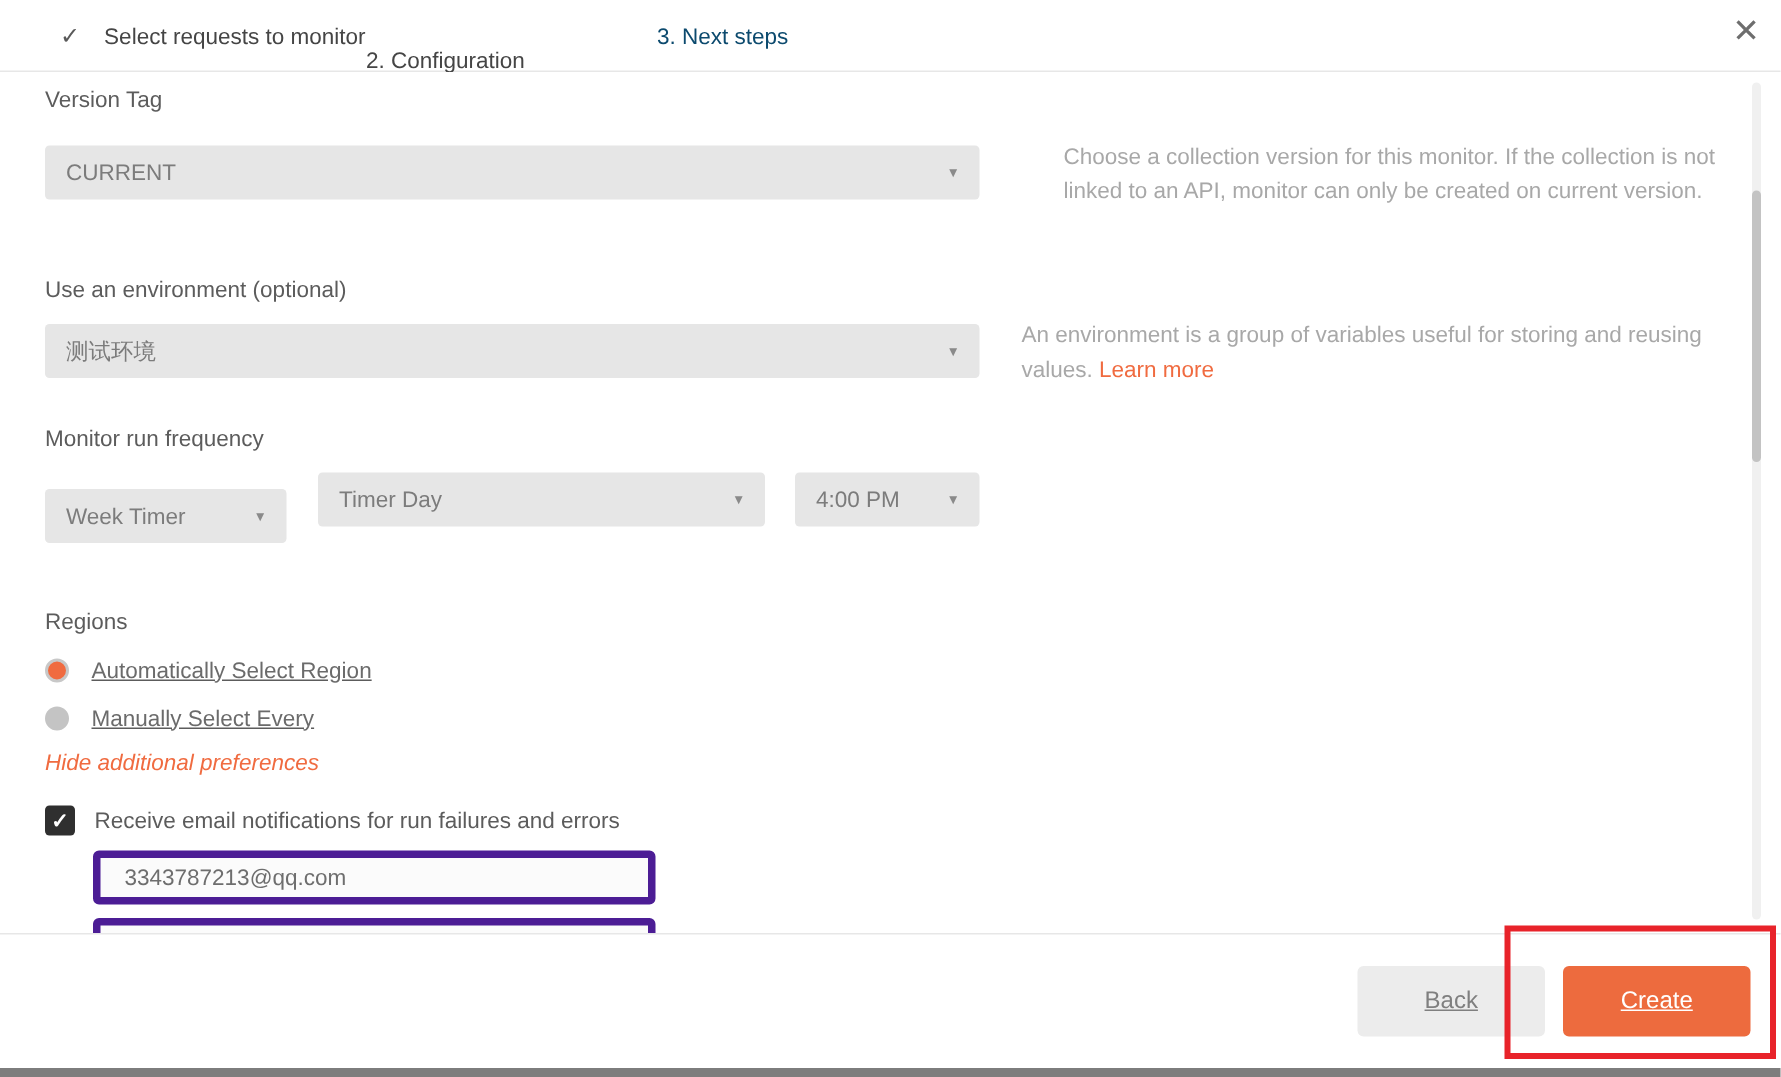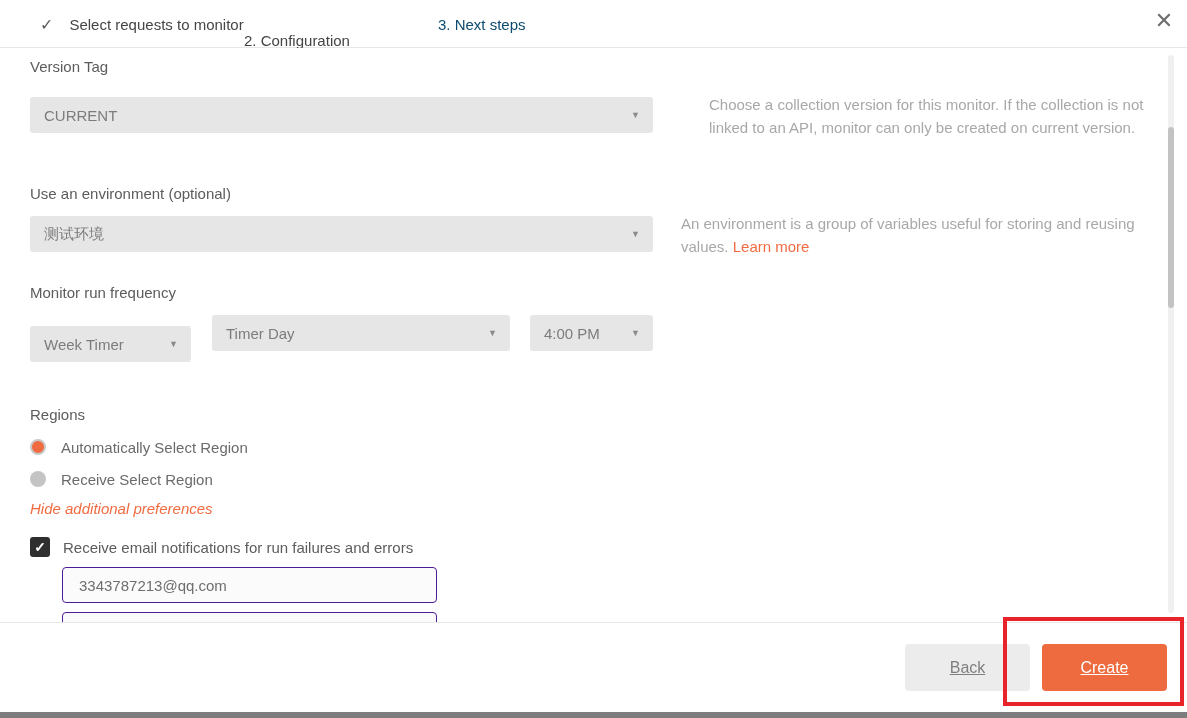--- a/index.html
+++ b/index.html
@@ -48,39 +48,39 @@
     font-size: 9px; color: #8a8a8a;
   }
   .help-text {
     position: absolute; left: 681px; width: 462px;
     font-size: 15px; line-height: 23px; color: #a8a8a8;
   }
   .link { color: #f06b40; cursor: pointer; }
   .standalone-link { position: absolute; left: 30px; font-size: 15px; color: #f06b40; cursor: pointer; font-style: italic; }
 
   
-  .radio-row { position: absolute; left: 30px; display: flex; align-items: center; height: 20px; cursor: pointer; }
+  .radio-row { position: absolute; left: 30px; display: flex; align-items: center; height: 20px; cursor: pointer; text-decoration: underline; }
   .radio-dot { width: 16px; height: 16px; border-radius: 50%; margin-right: 15px; flex: 0 0 auto; }
   .radio-selected { background: #f06b40; border: 2px solid #c8c8c8; }
   .radio-unselected { background: #c4c4c4; }
   .radio-label { font-size: 15px; color: #6b6b6b; }
 
   
   .checkbox-row { position: absolute; left: 30px; display: flex; align-items: center; height: 22px; }
   .checkbox {
     width: 20px; height: 20px; background: #2f2f2f; border-radius: 3px;
     display: flex; align-items: center; justify-content: center;
     color: #fff; font-size: 14px; font-weight: bold; margin-right: 13px; cursor: pointer;
   }
   .checkbox-label { font-size: 15px; color: #5c5c5c; }
 
   
   .text-input {
     position: absolute; left: 62px; width: 375px; height: 36px;
-    background: #fbfbfb; border: 1px solid #4c1d95; border-radius: 4px;
+    background: #fbfbfb; border: 5px solid #4c1d95; border-radius: 4px;
     display: flex; align-items: center; padding: 0 16px;
     font-size: 15px; color: #6e6e6e;
   }
 
   
   .dialog-footer {
     position: absolute; top: 622px; left: 0; width: 1187px; height: 90px;
     background: #fff; border-top: 1px solid #e7e7e7;
   }
   .btn {
@@ -159,21 +159,21 @@
     <span class="chev">▼</span>
   </div>
 
   <div class="field-label" style="top:358px;">Regions</div>
   <div class="radio-row" style="top:389px;">
     <span class="radio-dot radio-selected"></span>
     <span class="radio-label">Automatically Select Region</span>
   </div>
   <div class="radio-row" style="top:421px;">
     <span class="radio-dot radio-unselected"></span>
-    <span class="radio-label">Receive Select Region</span>
+    <span class="radio-label">Manually Select Every</span>
   </div>
 
   <div class="standalone-link" style="top:452px;">Hide additional preferences</div>
 
   <div class="checkbox-row" style="top:488px;">
     <span class="checkbox">✓</span>
     <span class="checkbox-label">Receive email notifications for run failures and errors</span>
   </div>
   <div class="text-input" style="top:519px;">
     <span>3343787213@qq.com</span>

